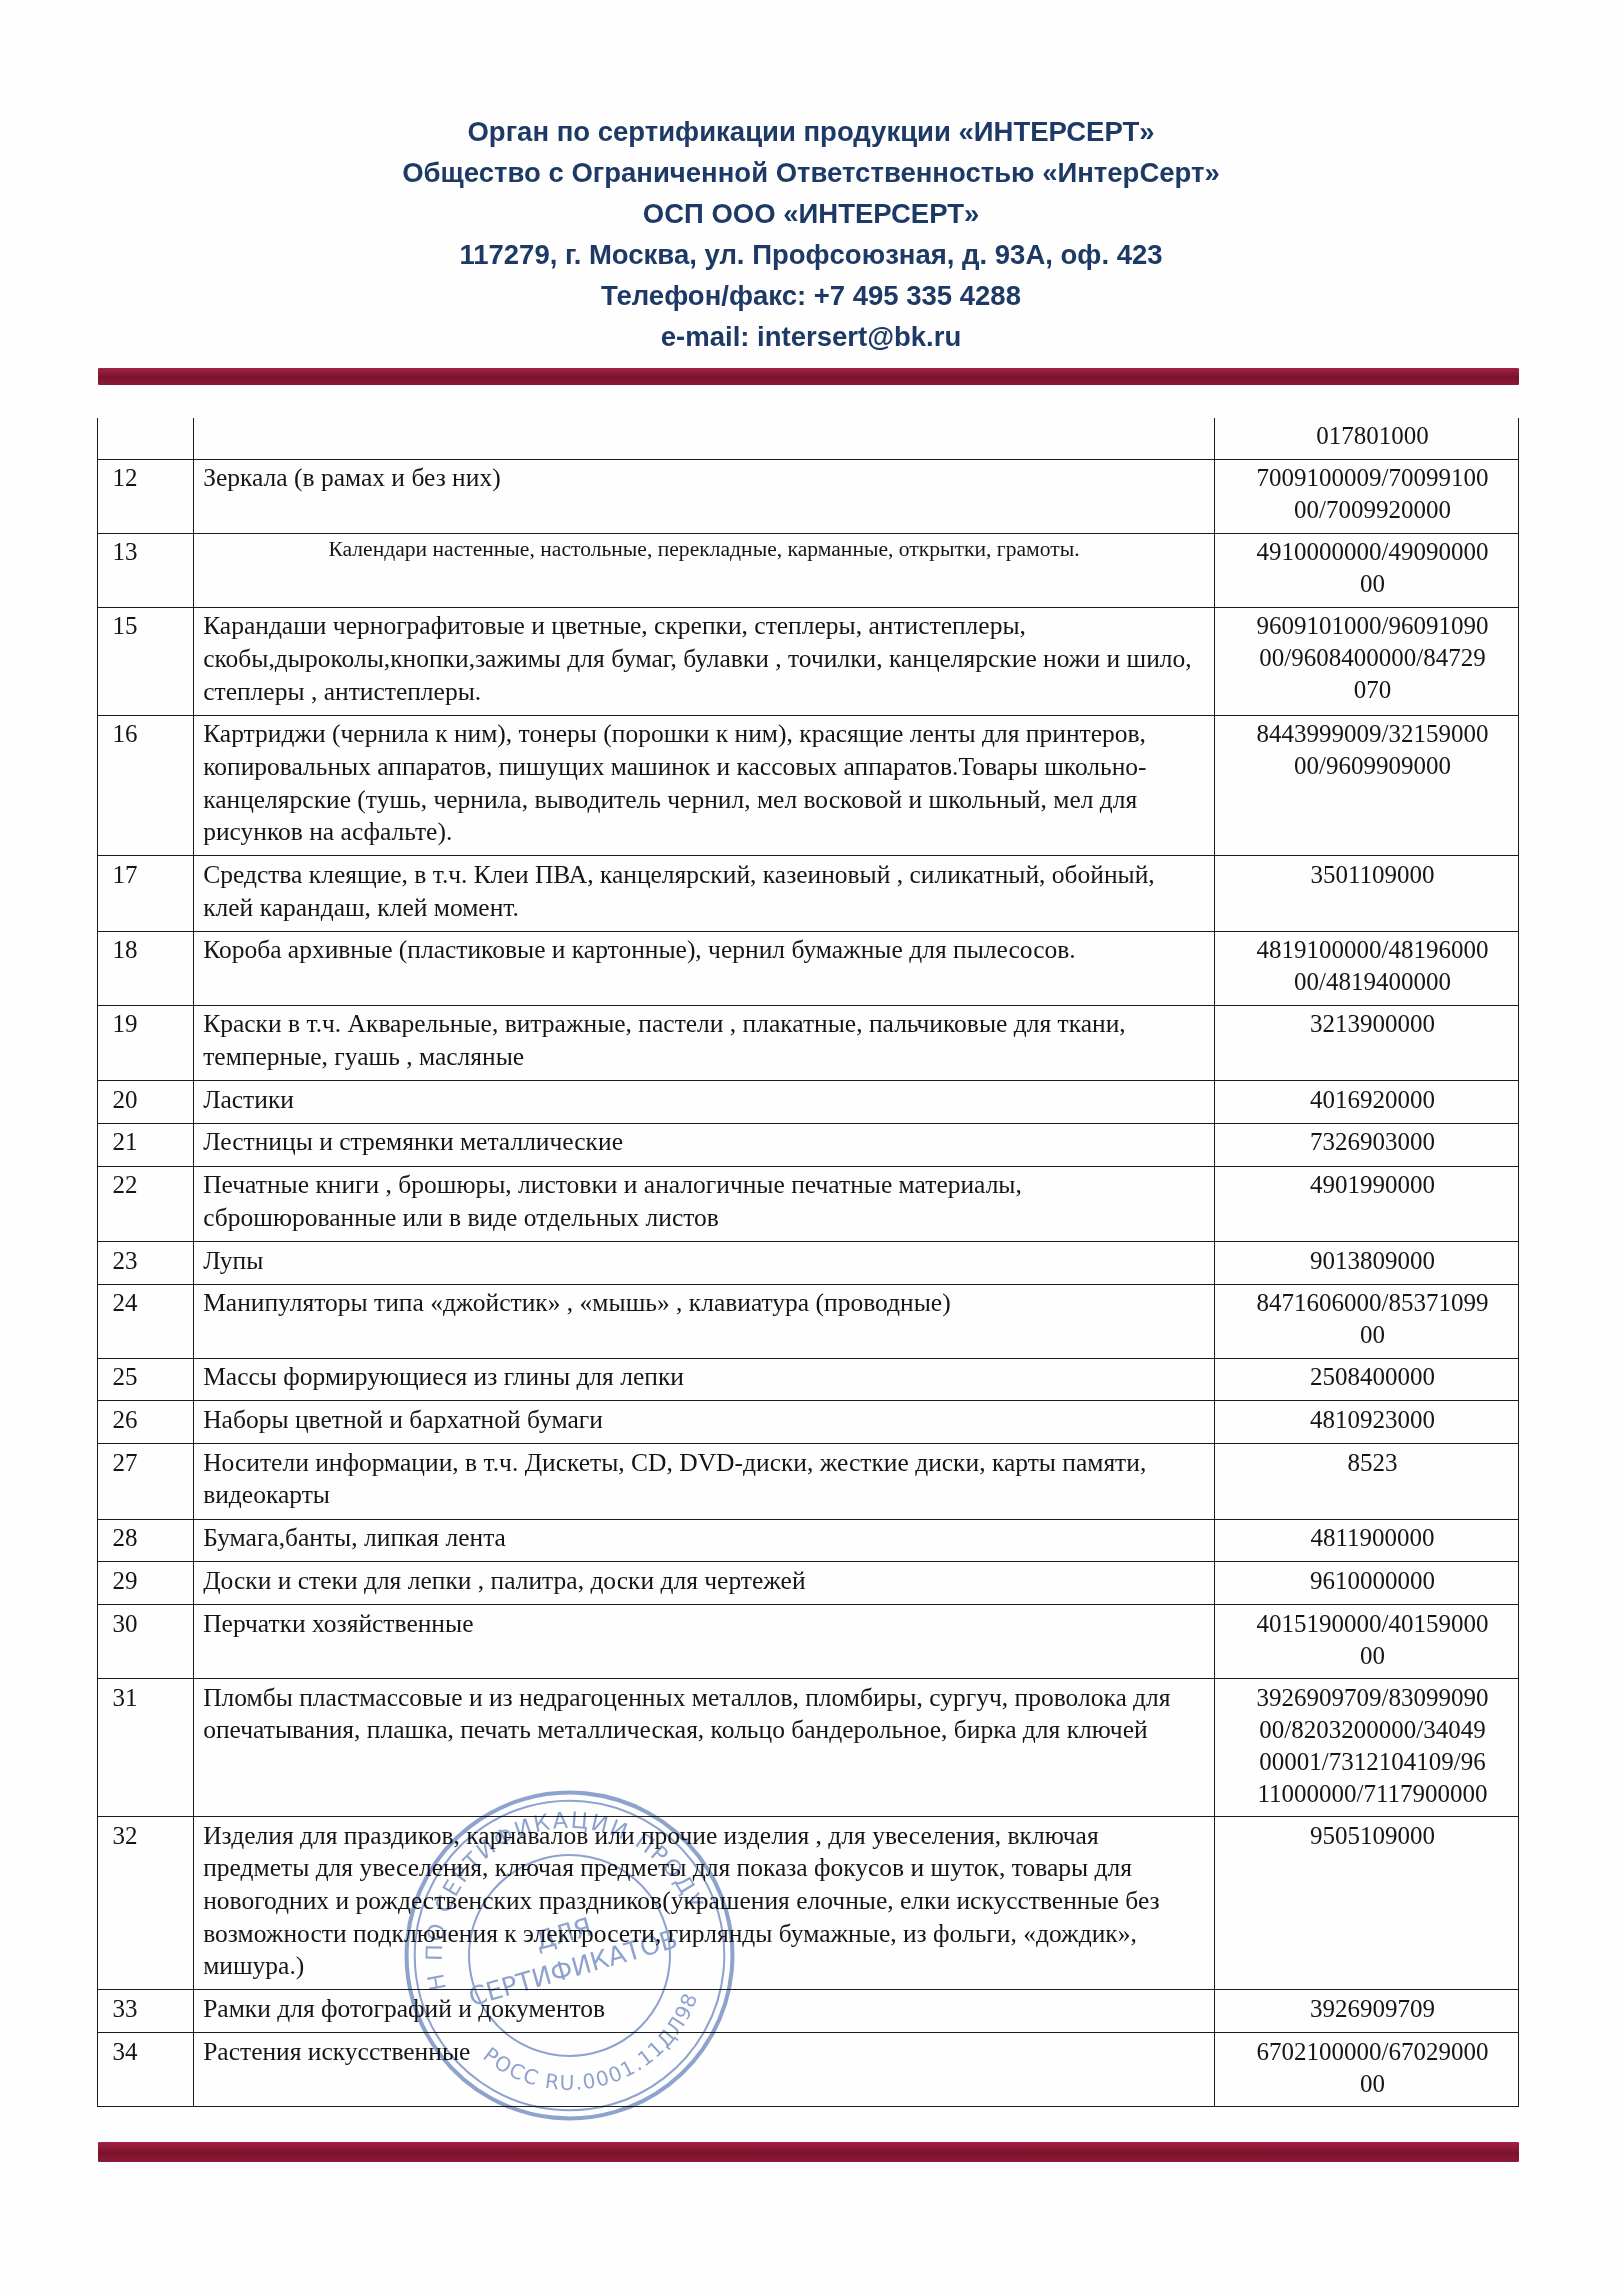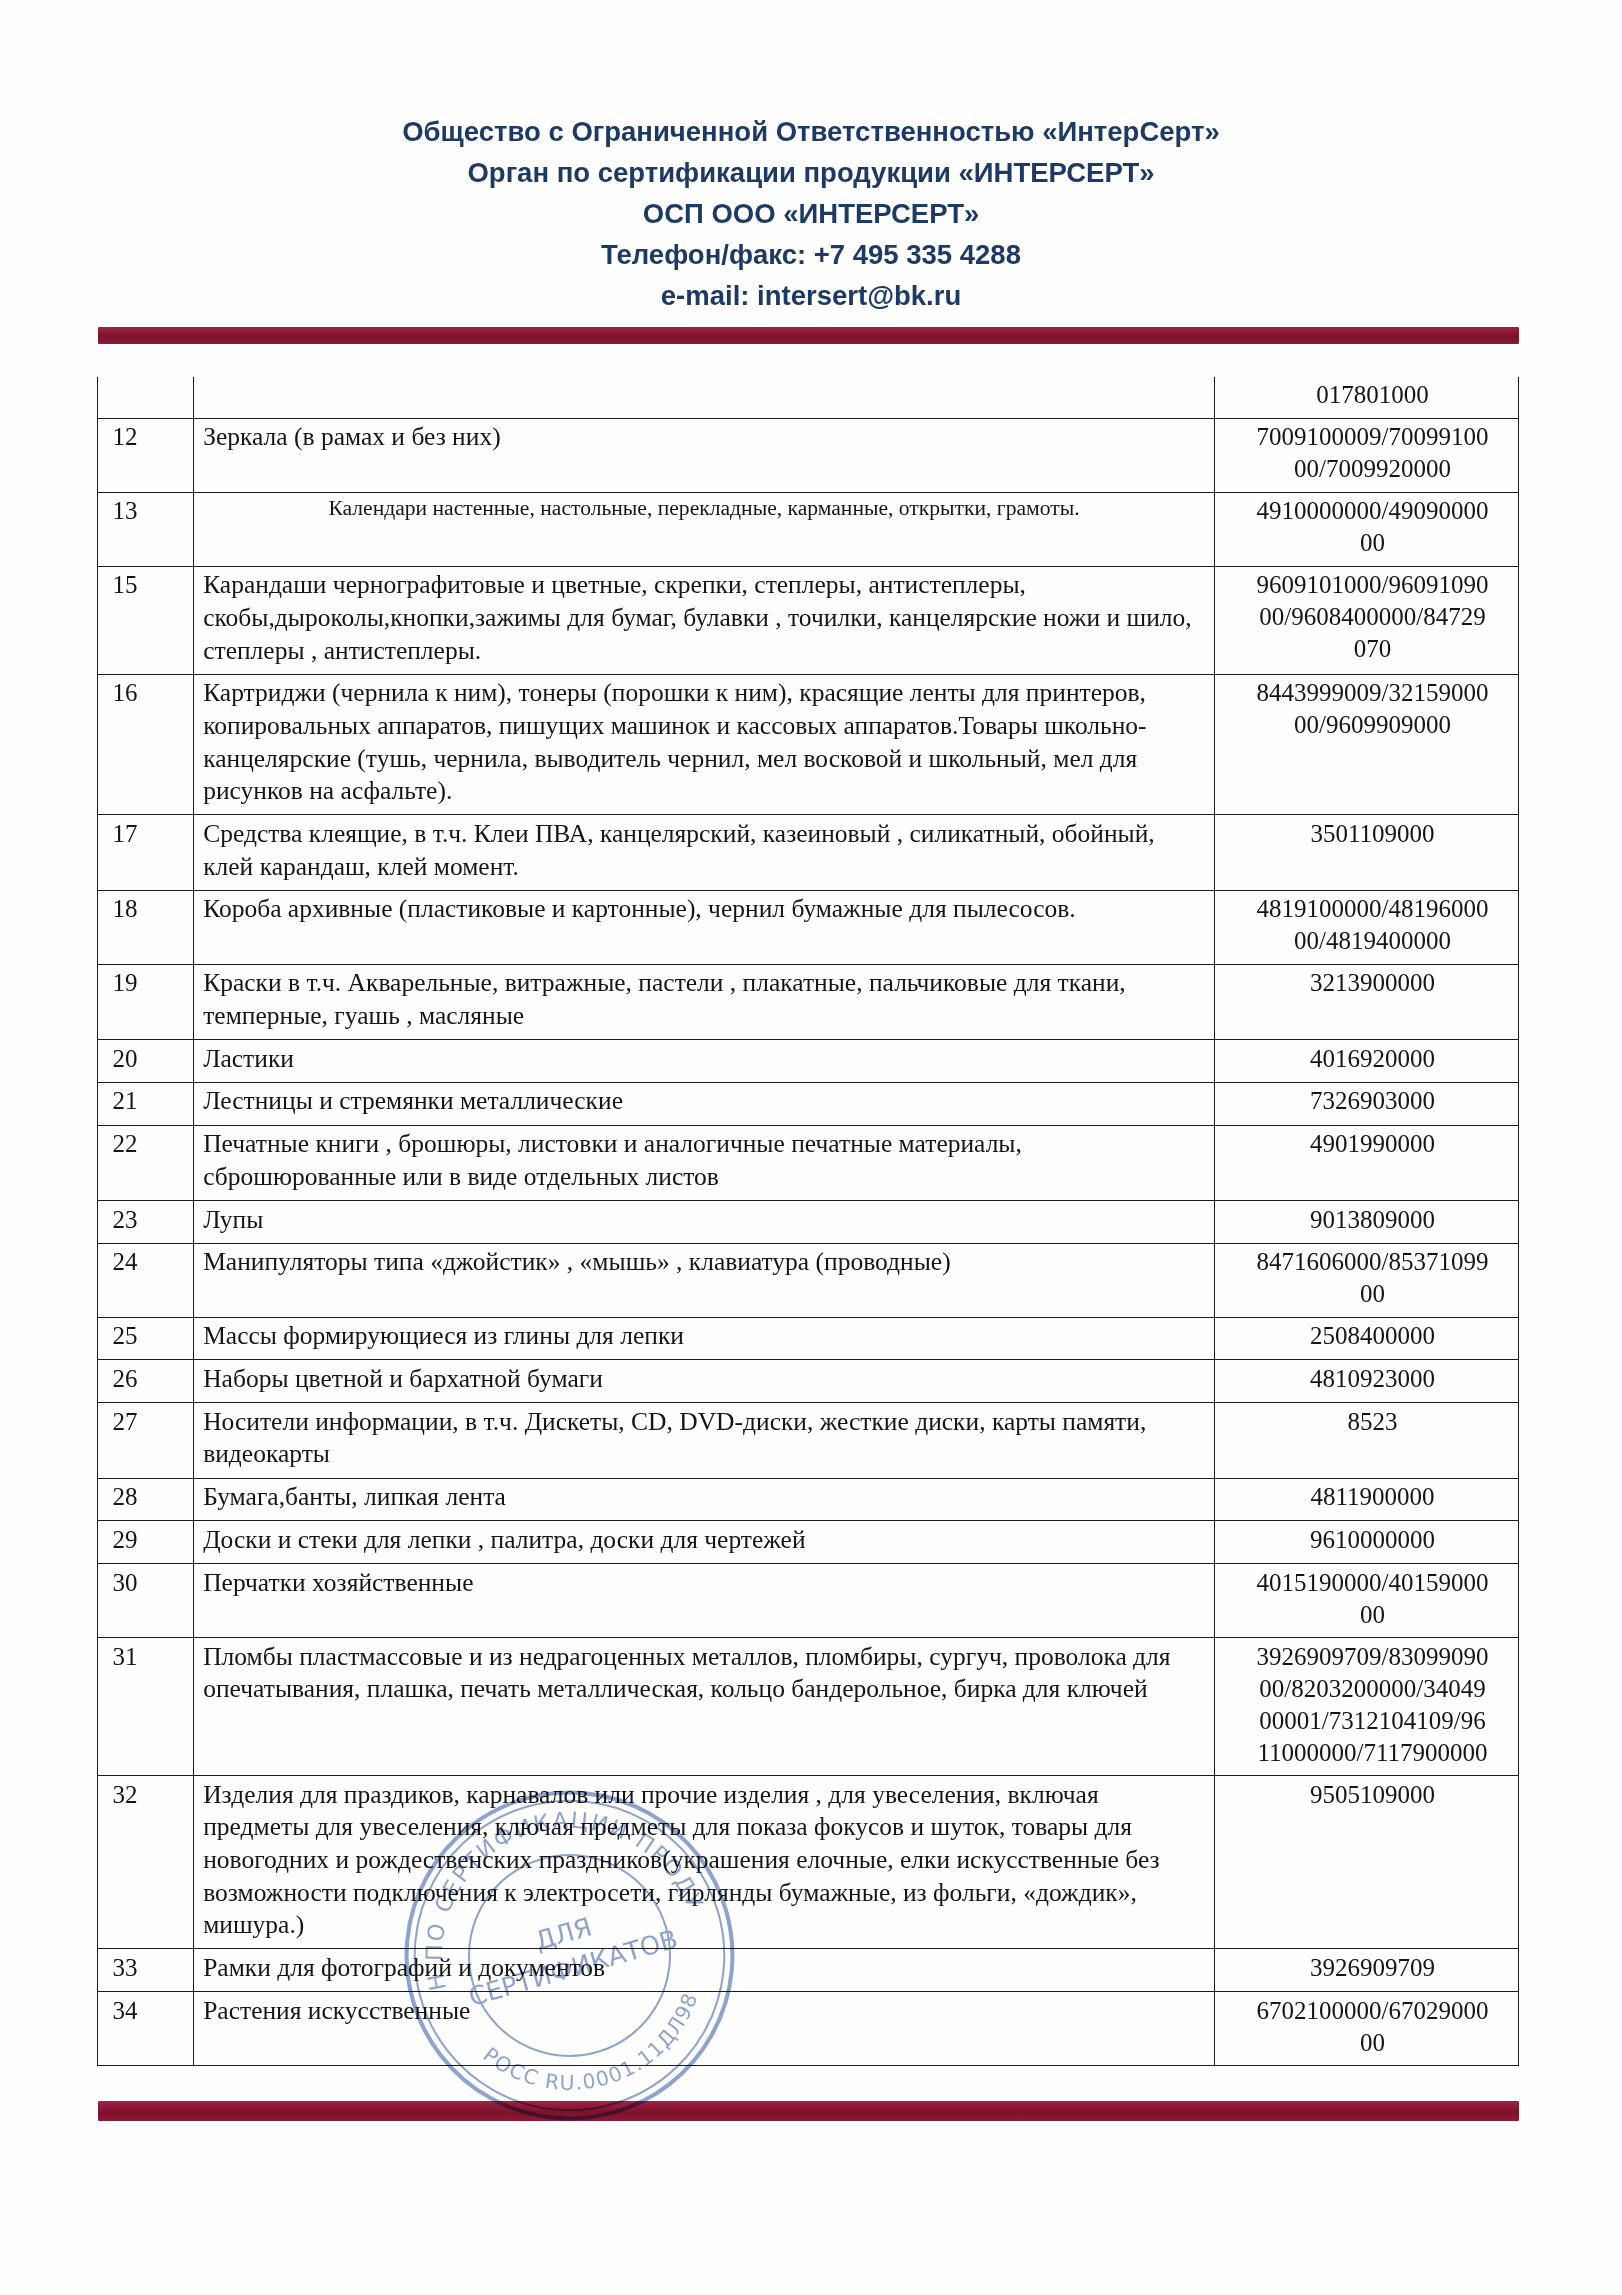--- a/index.html
+++ b/index.html
@@ -76,23 +76,24 @@
     pointer-events: none;
     font-family: "DejaVu Sans", sans-serif;
   }
 </style>
 </head>
 <body>
 
 <div class="page">
 
   <header class="doc-header">
+    <div>Орган по сертификации продукции «ИНТЕРСЕРТ»</div>
     <div>Общество с Ограниченной Ответственностью  «ИнтерСерт»</div>
-    <div>Орган по сертификации продукции «ИНТЕРСЕРТ»</div>
     <div>ОСП ООО «ИНТЕРСЕРТ»</div>
+    <div>117279, г. Москва, ул. Профсоюзная, д. 93А, оф. 423</div>
     <div>Телефон/факс: +7 495 335 4288</div>
     <div>e-mail: intersert@bk.ru</div>
   </header>
 
   <div class="red-bar top"></div>
 
   <table class="products-table">
     <colgroup>
       <col style="width:96px">
       <col style="width:1021px">

